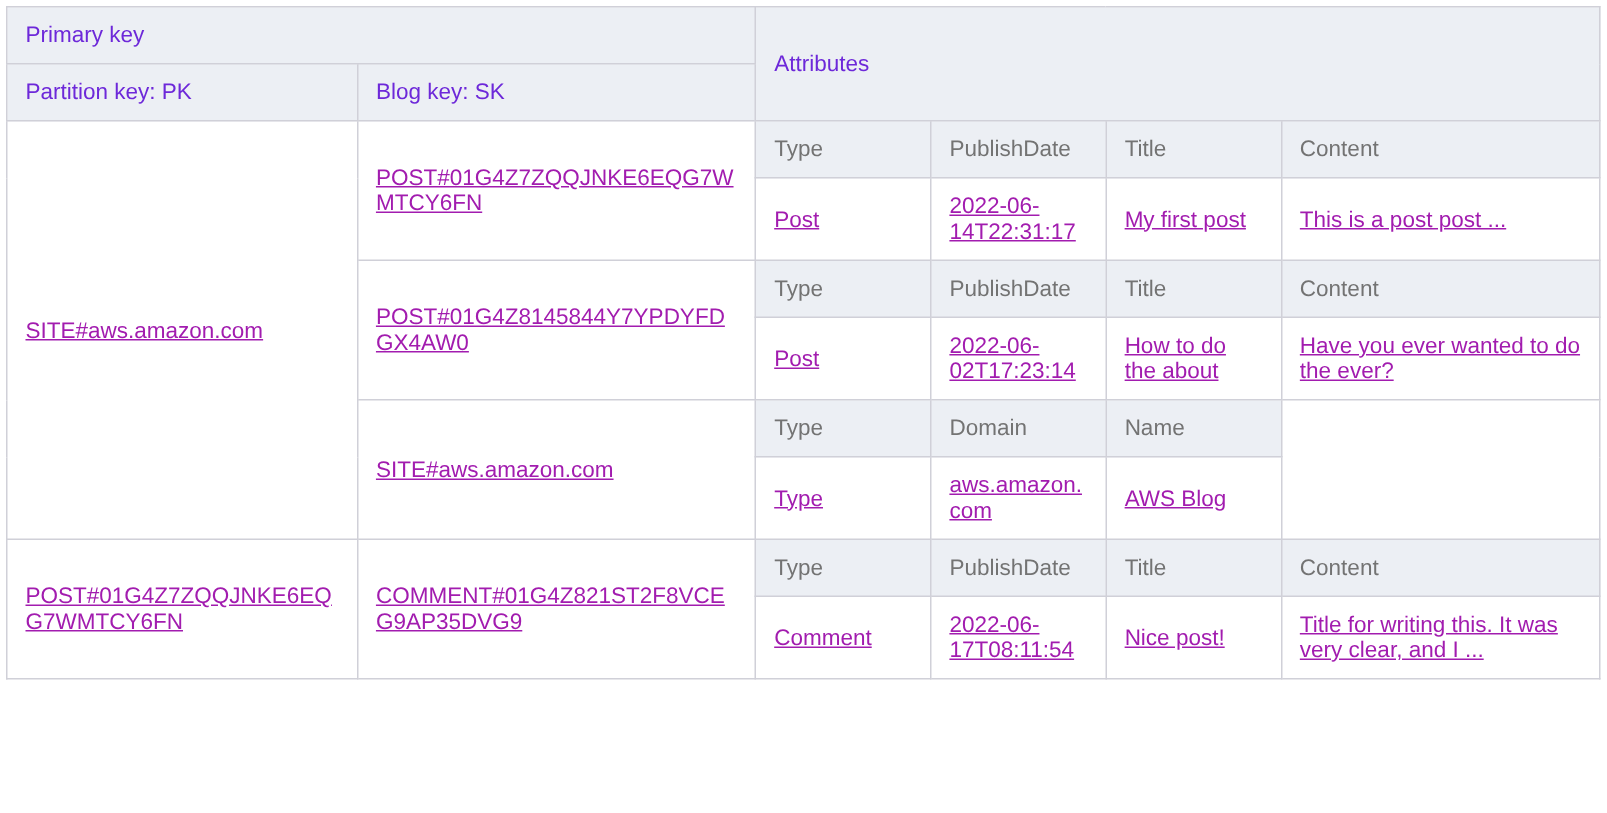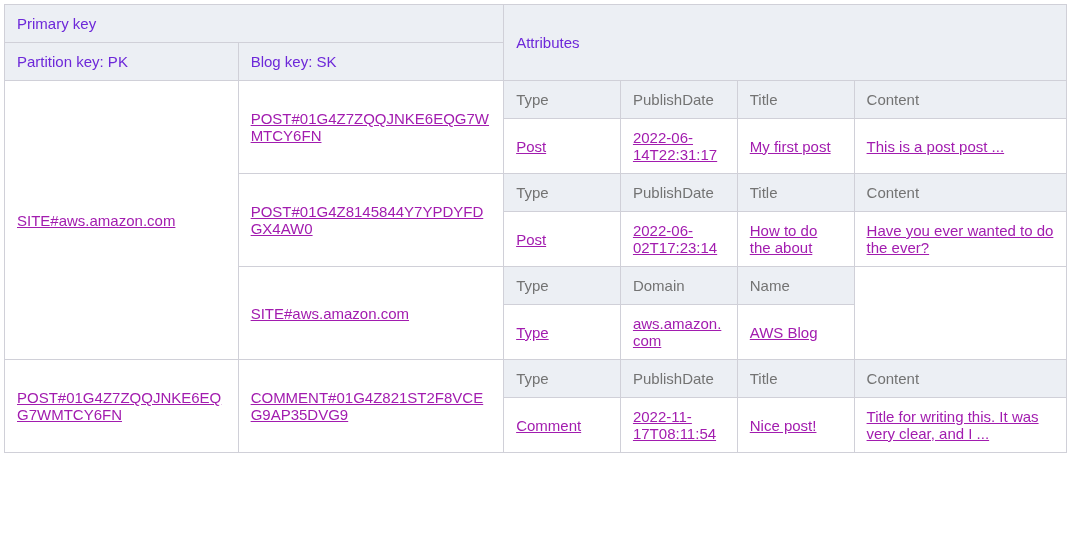--- a/index.html
+++ b/index.html
@@ -108,18 +108,18 @@
       <tr>
         <td class="data" rowspan="2">POST#01G4Z7ZQQJNKE6EQG7WMTCY6FN</td>
         <td class="data" rowspan="2">COMMENT#01G4Z821ST2F8VCEG9AP35DVG9</td>
         <td class="attr-label">Type</td>
         <td class="attr-label">PublishDate</td>
         <td class="attr-label">Title</td>
         <td class="attr-label">Content</td>
       </tr>
       <tr>
         <td class="data">Comment</td>
-        <td class="data">2022-11-17T08:11:54</td>
+        <td class="data">2022-06-17T08:11:54</td>
         <td class="data">Nice post!</td>
         <td class="data">Title for writing this. It was very clear, and I ...</td>
       </tr>
     </tbody>
 </table>
 
 </body></html>

